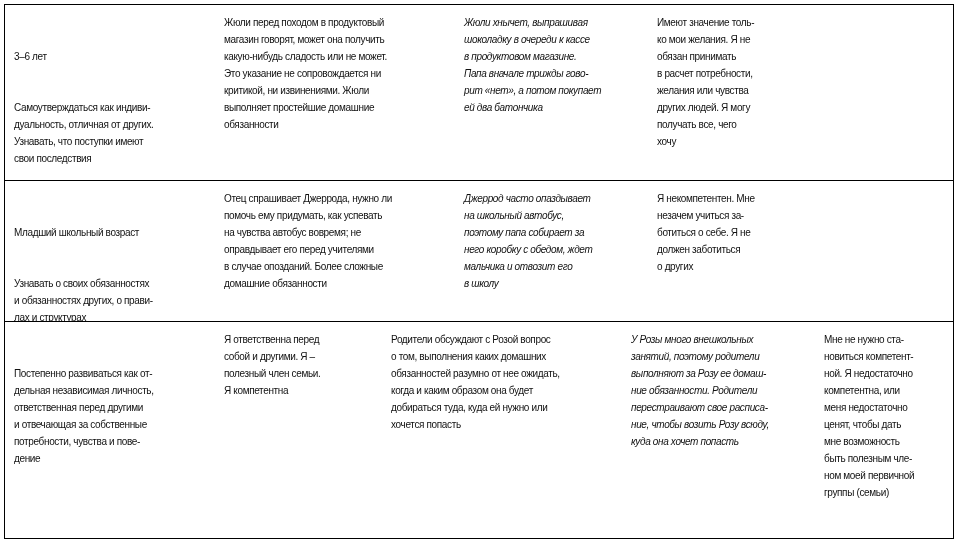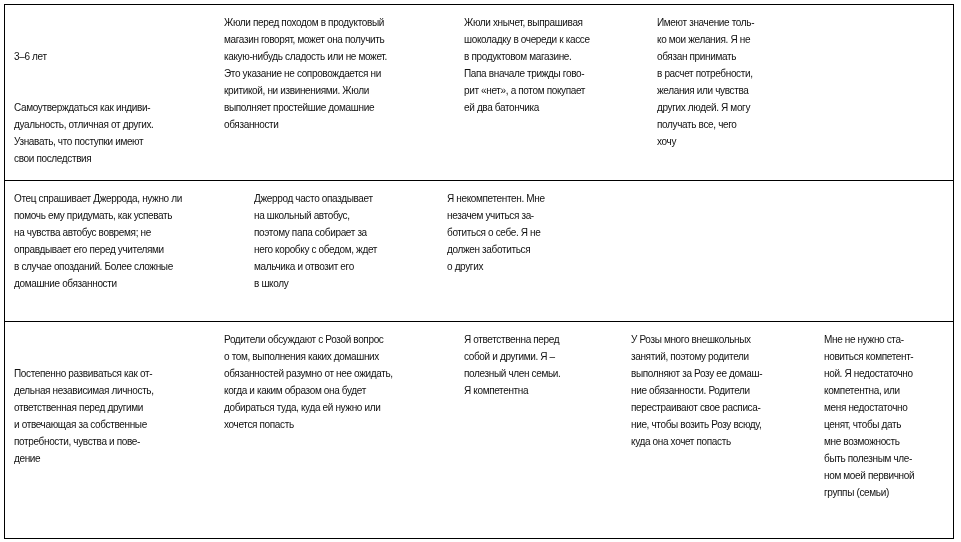--- a/index.html
+++ b/index.html
@@ -41,21 +41,21 @@
     padding: 9px 2px 0 9px;
     font-size: 10px;
     line-height: 17px;
     letter-spacing: -0.35px;
     white-space: pre;
     overflow: visible;
   }
   .col-1 { width: 210px; }
   .col-2 { width: 240px; }
   .col-3 { width: 167px; }
-  .col-4 { width: 193px; }
+  .col-4 { width: 193px; font-style: italic; }
   .col-5 { flex: 1; }
   .stage-title {
     font-weight: normal;
     white-space: pre;
   }
 </style>
 </head>
 <body>
 
 <div class="dev-table">
@@ -85,20 +85,26 @@
 ко мои желания. Я не
 обязан принимать
 в расчет потребности,
 желания или чувства
 других людей. Я могу
 получать все, чего
 хочу</div>
   </div>
 
   <div class="t-row row-2">
+    <div class="t-cell col-1">
+      <div class="stage-title">Младший школьный возраст</div>
+      <div>Узнавать о своих обязанностях
+и обязанностях других, о прави-
+лах и структурах</div>
+    </div>
     <div class="t-cell col-2">Отец спрашивает Джеррода, нужно ли
 помочь ему придумать, как успевать
 на чувства автобус вовремя; не
 оправдывает его перед учителями
 в случае опозданий. Более сложные
 домашние обязанности</div>
     <div class="t-cell col-4">Джеррод часто опаздывает
 на школьный автобус,
 поэтому папа собирает за
 него коробку с обедом, ждет
@@ -113,30 +119,30 @@
 
   <div class="t-row row-3">
     <div class="t-cell col-1">
       <div>Постепенно развиваться как от-
 дельная независимая личность,
 ответственная перед другими
 и отвечающая за собственные
 потребности, чувства и пове-
 дение</div>
     </div>
+    <div class="t-cell col-3">Я ответственна перед
+собой и другими. Я –
+полезный член семьи.
+Я компетентна</div>
     <div class="t-cell col-2">Родители обсуждают с Розой вопрос
 о том, выполнения каких домашних
 обязанностей разумно от нее ожидать,
 когда и каким образом она будет
 добираться туда, куда ей нужно или
 хочется попасть</div>
-    <div class="t-cell col-3">Я ответственна перед
-собой и другими. Я –
-полезный член семьи.
-Я компетентна</div>
     <div class="t-cell col-4">У Розы много внешкольных
 занятий, поэтому родители
 выполняют за Розу ее домаш-
 ние обязанности. Родители
 перестраивают свое расписа-
 ние, чтобы возить Розу всюду,
 куда она хочет попасть</div>
     <div class="t-cell col-5">Мне не нужно ста-
 новиться компетент-
 ной. Я недостаточно

